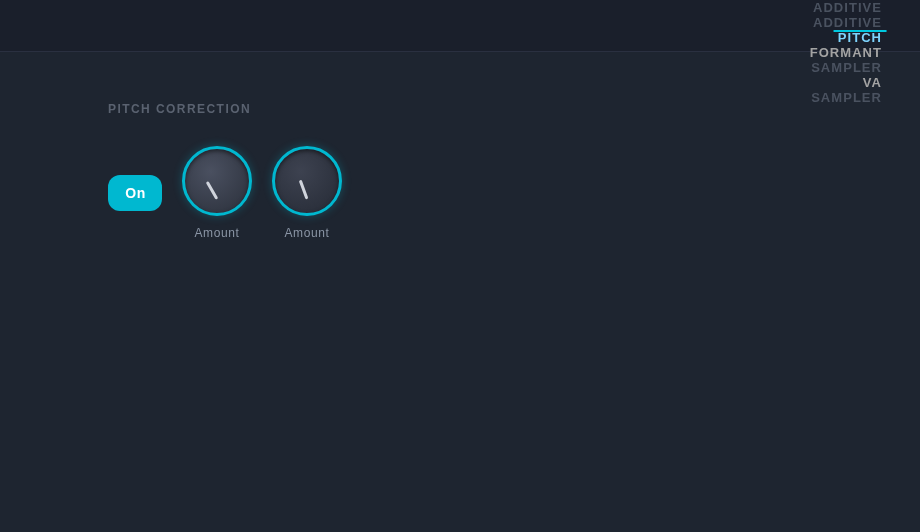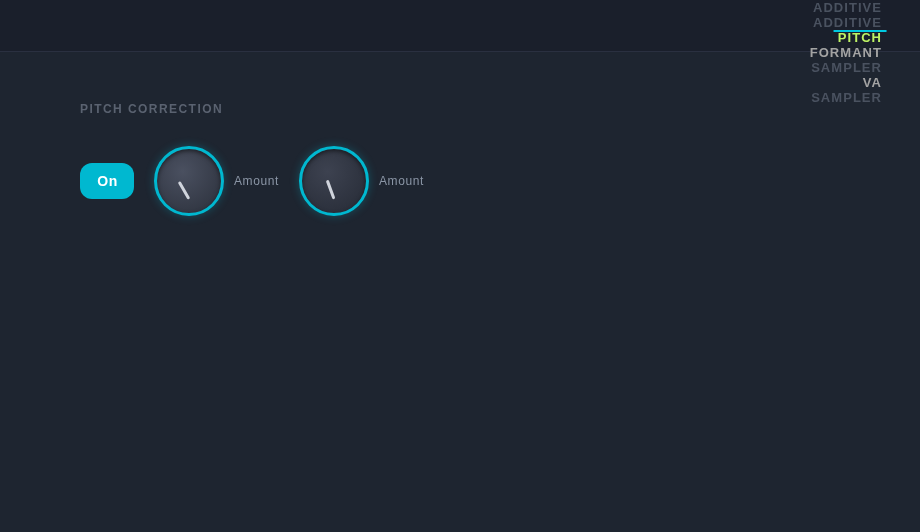--- a/index.html
+++ b/index.html
@@ -39,21 +39,21 @@
       font-size: 13px;
       font-weight: 700;
       letter-spacing: 0.08em;
       color: #a3a3a3;
       cursor: pointer;
       position: relative;
       user-select: none;
     }
 
     .tab.active {
-      color: #bef264;
+      color: #7dd3fc;
     }
 
     .tab.active::after {
       content: '';
       position: absolute;
       top: 0;
       left: 50%;
       transform: translateX(-50%);
       width: 60%;
       height: 2px;
@@ -70,20 +70,21 @@
       background: #1e2530;
       display: flex;
       align-items: flex-start;
       padding: 50px 80px;
     }
 
     .pitch-correction-section {
       display: flex;
       flex-direction: column;
       gap: 20px;
+      margin-left: 28px;
     }
 
     .section-title {
       font-size: 12px;
       font-weight: 600;
       letter-spacing: 0.12em;
       color: #5a6270;
       margin-bottom: 10px;
     }
 
@@ -104,20 +105,21 @@
       font-weight: 700;
       cursor: pointer;
       letter-spacing: 0.05em;
       min-width: 54px;
       text-align: right;
     }
 
     
     .knob-container {
       display: flex;
+      flex-direction: column;
       align-items: center;
       gap: 10px;
     }
 
     .knob {
       width: 70px;
       height: 70px;
       border-radius: 50%;
       background: radial-gradient(circle at 40% 35%, #4a5060, #2a2f3a);
       border: 3px solid #00b8d0;

